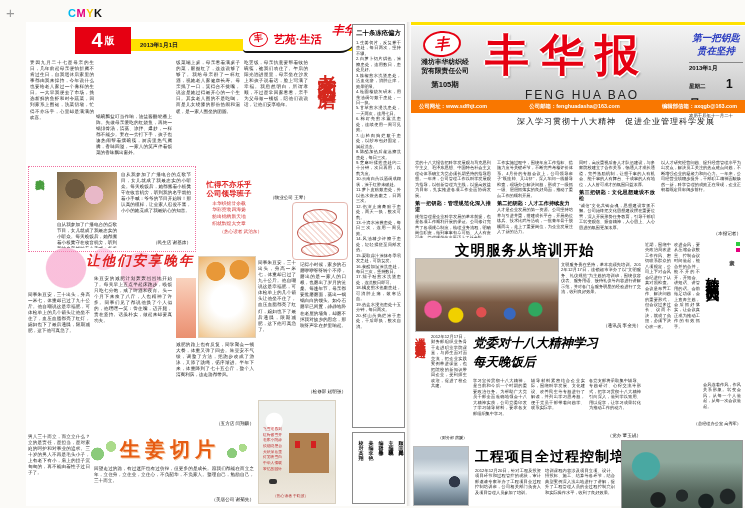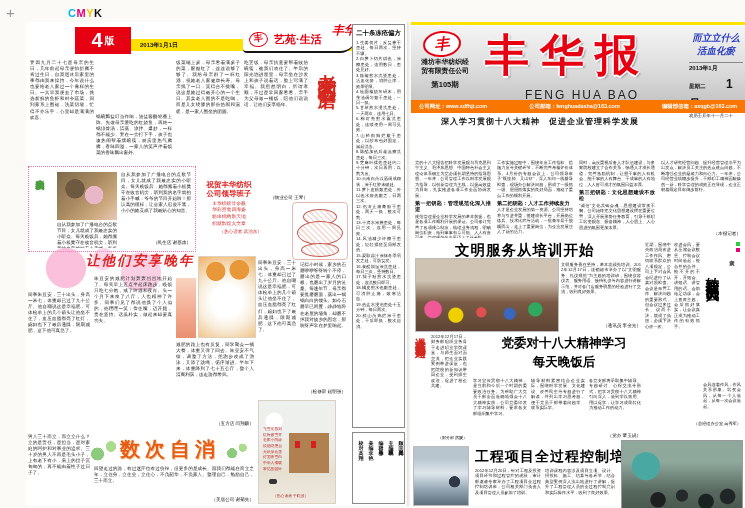--- a/index.html
+++ b/index.html
@@ -62,21 +62,21 @@
   .greendeco{background:
     radial-gradient(circle at 25% 60%,rgba(110,190,90,.8) 0 22%,transparent 23%),
     radial-gradient(circle at 70% 35%,rgba(150,210,110,.8) 0 18%,transparent 19%);}
   .dotted{border:1px dotted #f070a0;}
   .boxed{border:1px solid #8a8a8a;background:#fff;}
   .remtitle{font-weight:bold;font-size:6.4px;text-align:center;color:#000;margin:2px 0 2px;}
   .masthead{background:linear-gradient(180deg,#f4f4f4,#dedede 55%,#c6c6c6);}
   .bigtitle{color:#e60012;font-weight:bold;
     text-shadow:-1.5px 0 #fff,1.5px 0 #fff,0 -1.5px #fff,0 1.5px #fff,1px 1px 0 #b0b0b0,2px 2px 2px #9a9a9a;}
   .orangebar{background:#f97700;color:#fff;display:flex;align-items:center;justify-content:space-between;font-size:5.4px;font-weight:bold;padding:0 8px;box-sizing:border-box;}
-  .kicker{font-weight:bold;font-size:8px;color:#111;text-align:left;letter-spacing:1px;}
+  .kicker{font-weight:normal;font-size:8px;color:#111;text-align:right;letter-spacing:1px;}
   .headline{color:#e60012;font-weight:bold;font-size:26px;text-align:center;letter-spacing:0.5px;}
   .h-news{font-weight:bold;color:#000;}
   .dateline div{line-height:1.25;}
   .sq{width:4px;height:4px;position:absolute;}
   .logo-oval{border:2px solid #e60012;border-radius:50%;color:#e60012;font-weight:bold;font-style:italic;text-align:center;background:#fff;transform:rotate(-6deg);}
 </style>
 </head>
 <body>
 
 <div class="abs mark" style="left:6px;top:4px;">+</div>
@@ -119,21 +119,21 @@
   <div class="abs dotted" style="left:2px;top:144px;width:166px;height:84px;">
     <div class="abs vtitle serif" style="left:4px;top:6px;height:72px;color:#4a9e3f;font-weight:bold;font-size:9px;"><span>忠实的</span><span>小听众</span></div>
     <div class="abs photo-grandma" style="left:28px;top:5px;width:60px;height:48px;"></div>
     <div class="abs tiny" style="left:28px;top:55px;width:60px;height:26px;">自从我参加了广播电台的点歌节目，女儿就成了我最忠实的小听众。每天晚饭后，她都搬着小板凳守在收音机旁，听到我的名字就拍着小手喊：爷爷的节目开始啦！那认真的模样，让全家人忍俊不禁，小小的她竟成了我最贴心的知音。</div>
     <div class="abs tiny" style="left:92px;top:5px;width:70px;height:66px;">自从我参加了广播电台的点歌节目，女儿就成了我最忠实的小听众。每天晚饭后，她都搬着小板凳守在收音机旁，听到我的名字就拍着小手喊：爷爷的节目开始啦！那认真的模样，让全家人忍俊不禁，小小的她竟成了我最贴心的知音。</div>
     <div class="abs sig" style="left:92px;top:72px;width:70px;">（民生店 谢基康）</div>
   </div>
 
   <div class="abs" style="left:170px;top:158px;width:66px;height:74px;">
     <div style="color:#e02020;font-weight:bold;font-size:7.5px;text-align:center;line-height:1.25;">
-      <div>祝贺丰华纺织</div>
+      <div>忙得不亦乐乎</div>
       <div>公司领导班子</div>
     </div>
     <div style="color:#d03030;font-size:4.8px;text-align:center;line-height:1.4;margin-top:2px;">
         <div>丰华织锦廿余载</div>
         <div>华彩霓裳四海扬</div>
         <div>纺出锦绣新天地</div>
         <div>织就辉煌大文章</div>
       </div>
     <div class="sig" style="color:#d03030;">（热心读者 武治东）</div>
   </div>
@@ -161,21 +161,21 @@
         <div>犬吠深巷里</div>
         <div>灯笼映雪白</div>
         <div>中华人情暖</div>
         <div>常忆故园怀</div>
       </div>
     <div class="abs" style="left:14px;top:92px;color:#b03030;font-size:3.8px;">（热心读者 于晓波）</div>
   </div>
 
   <div class="abs tiny" style="left:2px;top:412px;width:62px;height:72px;">男人三十而立，而立立什么？立的是责任，是担当，是对家庭的呵护和对事业的追求。三十岁的男人不再是毛头小子，上有老下有小，肩上的担子沉甸甸的，再不能由着性子过日子了。</div>
   <div class="abs greendeco" style="left:64px;top:414px;width:30px;height:30px;"></div>
-  <div class="abs serif" style="left:94px;top:414px;color:#e65c12;font-weight:bold;font-size:20px;letter-spacing:5px;text-shadow:1px 1px 0 #f7c8a0;">数次自消</div>
+  <div class="abs serif" style="left:94px;top:414px;color:#e65c12;font-weight:bold;font-size:20px;letter-spacing:5px;text-shadow:1px 1px 0 #f7c8a0;">生姜切片</div>
   <div class="abs greendeco" style="left:200px;top:418px;width:24px;height:22px;"></div>
   <div class="abs tiny" style="left:68px;top:444px;width:160px;height:32px;">回望走过的路，有过迷茫也有过彷徨，但更多的是成长。愿我们都能在而立之年，立住身，立住业，立住心，不负韶华，不负家人。整理自己，勉励自己，三十而立。</div>
   <div class="abs sig" style="left:68px;top:474px;width:160px;">（美居公司 谢菊先）</div>
 
   <div class="abs boxed" style="left:326px;top:2px;width:53px;height:404px;padding:2px 3px;box-sizing:border-box;">
     <div class="remtitle">二十条冻疮偏方</div>
     <div class="tiny4" style="height:378px;">
         <div class="tiny4">1.生姜切片，反复搽于患处，每日两次，坚持不辍。</div>
         <div class="tiny4">2.白萝卜切片烘热，涂擦患处，连用数日，患处見好。</div>
         <div class="tiny4">3.辣椒煎水洗烫患处，活血化瘀，消肿止痒，效果明显。</div>
@@ -216,22 +216,22 @@
   <div class="abs masthead" style="left:0px;top:4px;width:334px;height:74px;">
     <div class="abs logo-oval" style="left:12px;top:5px;width:34px;height:22px;font-size:15px;line-height:22px;">丰</div>
     <div class="abs" style="left:4px;top:32px;width:60px;text-align:center;font-weight:bold;font-size:6.8px;line-height:1.3;color:#111;">
       <div>潍坊丰华纺织经</div>
       <div>贸有限责任公司</div>
     </div>
     <div class="abs" style="left:4px;top:54px;width:60px;text-align:center;font-weight:bold;font-size:7.5px;color:#111;">第105期</div>
     <div class="abs serif bigtitle" style="left:74px;top:0px;width:210px;text-align:left;font-size:44px;">丰  华  报</div>
     <div class="abs" style="left:66px;top:62px;width:210px;text-align:center;font-size:12px;color:#222;letter-spacing:2px;">FENG        HUA        BAO</div>
     <div class="abs serif" style="left:278px;top:6px;width:54px;text-align:center;color:#2a3cc0;font-weight:bold;font-style:italic;font-size:9.5px;line-height:1.35;">
-      <div>而立立什么</div>
-      <div>活血化瘀</div>
+      <div>第一把钥匙</div>
+      <div>贵在坚持</div>
     </div>
     <div class="abs dateline" style="left:278px;top:36px;width:54px;border-top:1px solid #888;padding-top:2px;color:#111;">
       <div style="font-size:6px;font-weight:bold;">2013年1月</div>
       <div><span style="font-size:5.5px;font-weight:bold;">星期二</span>
            <span style="font-size:12px;font-weight:bold;margin-left:16px;">1号</span></div>
       <div style="font-size:4.4px;">农历壬辰年十一月二十</div>
     </div>
   </div>
   <div class="abs orangebar" style="left:0px;top:78px;width:334px;height:13px;">
     <span>公司网址：www.sdfhjt.com</span>
@@ -270,21 +270,21 @@
   <div class="abs tiny4" style="left:234px;top:220px;width:26px;height:188px;">近期，围绕中央政治局改进工作作风、密切联系群众的八项规定，公司上下对会风会纪进行了认真对照检查。会议是布置工作、解决问题的重要形式，但会议过多过长、议而不决，就成了负担，必须下决心改一改。</div>
   <div class="abs tiny4" style="left:263px;top:220px;width:26px;height:188px;">改进会风，要从压缩会议数量、控制会议时间做起，能合并的合并，能不开的不开，开短会、讲短话、讲管用的话。会前做足功课，会上直奔主题，会后抓好落实，让会议真正成为推动工作的有效抓手。</div>
   <div class="abs tiny4" style="left:292px;top:360px;width:38px;height:38px;">会风连着作风，作风关系形象。转变会风，从每一个人做起，从每一次会议做起。</div>
   <div class="abs sig" style="left:268px;top:398px;width:62px;font-size:4.2px;">（总经理办公室 高秀军）</div>
 
   <div class="abs vtitle serif" style="left:2px;top:308px;height:118px;color:#d5281e;font-weight:bold;font-size:10.5px;letter-spacing:1px;">课堂交流促进校企共建</div>
   <div class="abs tiny4" style="left:20px;top:312px;width:36px;height:100px;">2012年12月17日，财务部组织业务骨干走进职业学院课堂，与师生面对面交流，把企业实践案例带进课堂，也把院校的新知识带回企业，受到师生欢迎，促进了校企共建。</div>
   <div class="abs sig" style="left:20px;top:412px;width:36px;font-size:4px;">（财务部 房媛）</div>
   <div class="abs photo-class" style="left:2px;top:424px;width:54px;height:58px;border:1px solid #bbb;"></div>
 
-  <div class="abs serif" style="left:62px;top:312px;width:182px;text-align:center;font-weight:bold;font-size:12.5px;line-height:1.5;color:#000;">
+  <div class="abs serif" style="left:62px;top:312px;width:182px;font-weight:bold;font-style:italic;font-size:12.5px;line-height:1.5;color:#000;">
     <div>党委对十八大精神学习</div>
     <div>每天晚饭后</div>
   </div>
   <div class="abs tiny4" style="left:62px;top:356px;width:54px;height:62px;">学习宣传贯彻十八大精神，是当前和今后一个时期的重要政治任务。为帮助广大党员干部全面准确地领会十八大精神实质，公司党委印发了学习辅导材料，要求各支部组织集中学习。</div>
   <div class="abs tiny4" style="left:120px;top:356px;width:54px;height:62px;">辅导材料紧密结合企业实际，围绕科学发展、文化建设、改善民生等专题进行了解读，并列出学习思考题，便于党员干部带着问题学、联系实际学。</div>
   <div class="abs tiny4" style="left:178px;top:356px;width:52px;height:54px;">各党支部将采取集中辅导、专题研讨、心得交流等形式，把学习贯彻十八大精神引向深入，做到学以致用、用以促学，让学习成果转化为推动工作的动力。</div>
   <div class="abs sig" style="left:178px;top:410px;width:52px;">（党办 董玉靓）</div>
 
   <div class="abs h-news" style="left:64px;top:426px;width:200px;font-size:14px;letter-spacing:1px;">工程项目全过程控制培训</div>
   <div class="abs tiny4" style="left:64px;top:446px;width:66px;height:56px;">2012年12月20日，针对工程及投资项目环节和过程管控的现状，审计部邀请专家举办了工程项目全过程控制培训班，公司相关部门负责人及项目管理人员参加了培训。</div>

